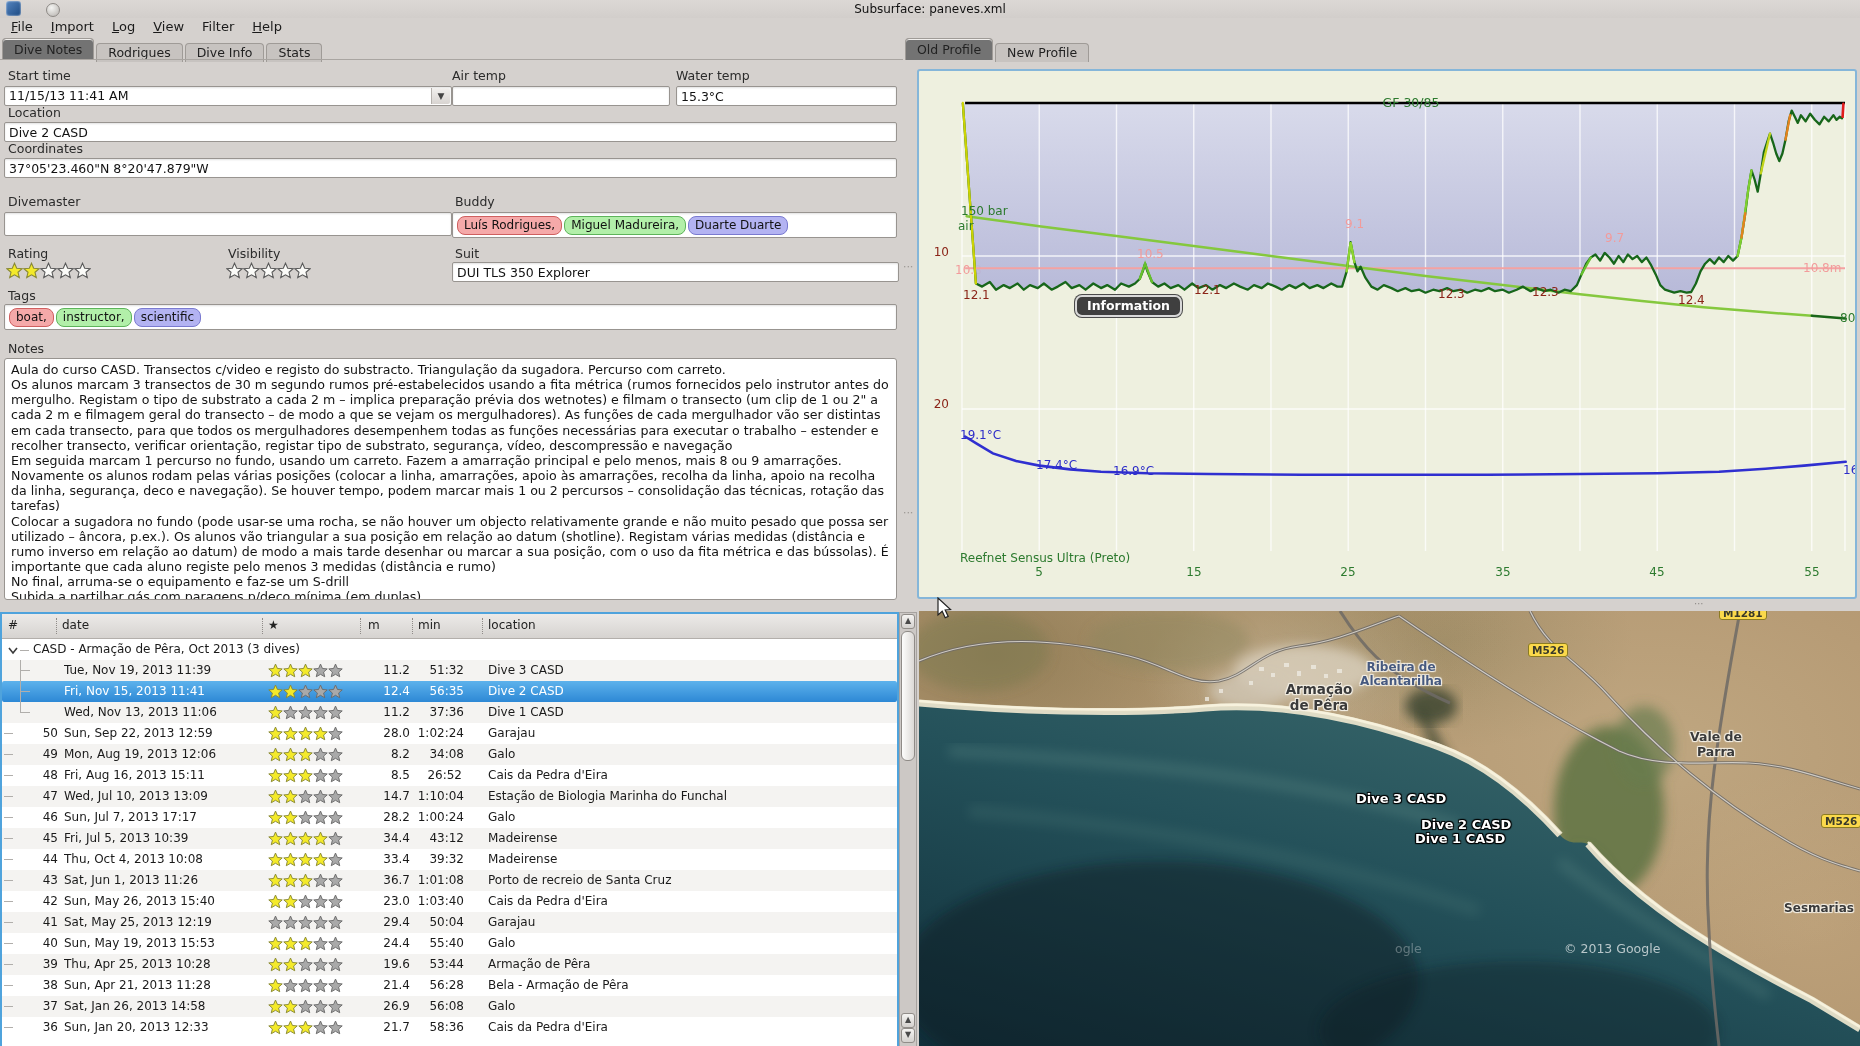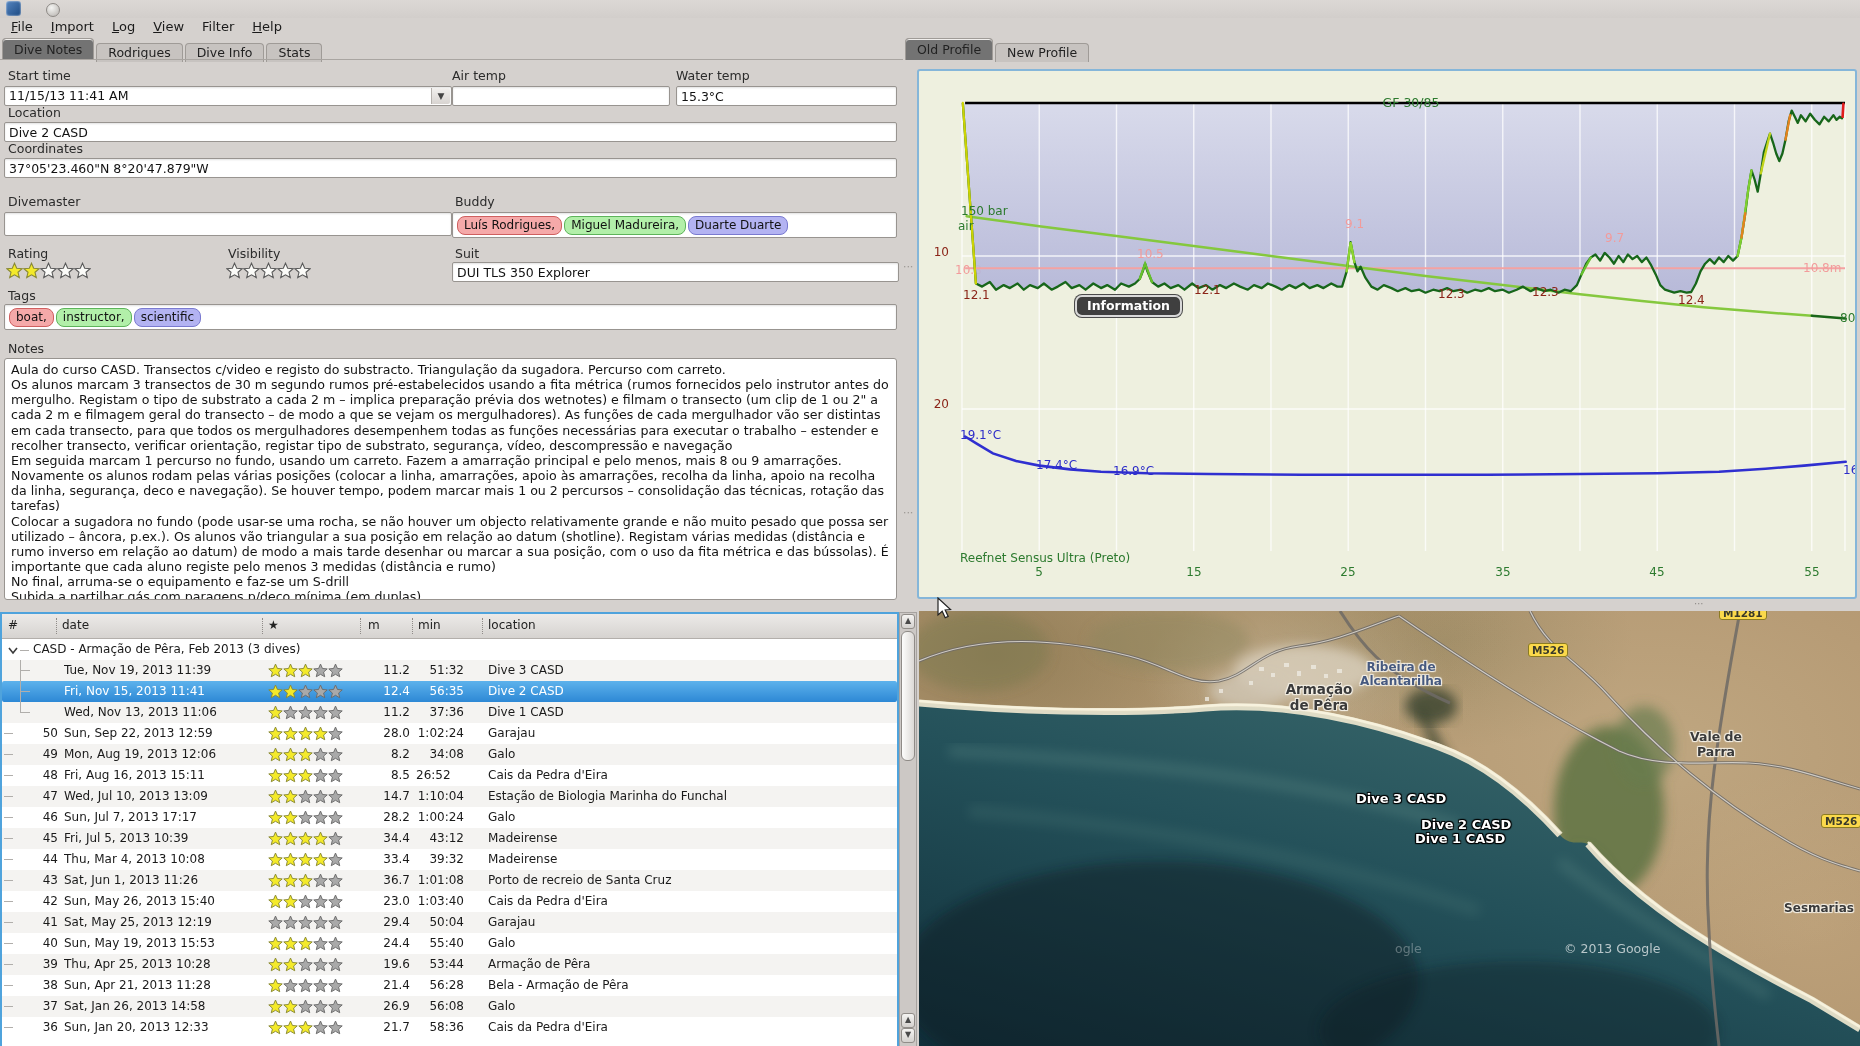--- a/index.html
+++ b/index.html
@@ -97,20 +97,21 @@
   .attrib{position:absolute;color:rgba(255,255,255,.68);font-size:12.5px}
   .splitter-dots{position:absolute;color:#8f8b87;font-size:10px;letter-spacing:1px}
   .cursor{position:absolute;z-index:60}
 </style>
 </head>
 <body>
 
 <div class="titlebar">
   <div class="app-icon"></div>
   <div class="circ-icon"></div>
+  <div class="title-text">Subsurface: paneves.xml</div>
 </div>
 
 <div class="menubar" id="menubar"><span class="menu-item ul-first">File</span><span class="menu-item ul-first">Import</span><span class="menu-item ul-first">Log</span><span class="menu-item ul-first">View</span><span class="menu-item">Filter</span><span class="menu-item ul-first">Help</span></div>
 
 <div class="abs" style="left:2px;top:38px;height:22px">
   <span class="tab active">Dive Notes</span><span class="tab">Rodrigues</span><span class="tab">Dive Info</span><span class="tab">Stats</span>
 </div>
 <div class="tabline"></div>
 
 <div class="flabel" style="left:8px;top:68px">Start time</div>
@@ -287,21 +288,21 @@
     <div class="dl-sep" style="left:410px"></div>
     <div class="dl-h" style="left:416px">min</div>
     <div class="dl-sep" style="left:480px"></div>
     <div class="dl-h" style="left:486px">location</div>
   </div>
   <div class="dl-row" style="top:25px;height:21px">
     <svg width="14" height="14" style="position:absolute;left:4px;top:4px">
       <polyline points="3,5 7,10 11,5" fill="none" stroke="#3a3a3a" stroke-width="1.6"></polyline>
     </svg>
     <span class="treeh" style="left:18px;top:11px;width:9px"></span>
-    <div class="cell" style="left:31px">CASD - Armação de Pêra, Feb 2013 (3 dives)</div>
+    <div class="cell" style="left:31px">CASD - Armação de Pêra, Oct 2013 (3 dives)</div>
   </div>
   <div id="dl-rows">
       <div class="dl-row zebra" style="top: 46px;">
         <span class="treev" style="left: 18px; top: 0px; height: 21px;"></span>
         <span class="treeh" style="left: 18px; top: 10px; width: 10px;"></span>
         <div class="cell" style="left: 12px; width: 44px; text-align: right;"></div>
         <div class="cell" style="left: 62px; width: 196px;">Tue, Nov 19, 2013 11:39</div>
         <div class="cell" style="left: 266px; top: 3px; display: flex;">
           <svg width="15" height="15" viewBox="0 0 17 17">
             <path d="M8.5,1.2 L10.7,6.2 L16.1,6.7 L12,10.3 L13.3,15.6 L8.5,12.8 L3.7,15.6 L5,10.3 L0.9,6.7 L6.3,6.2 Z" fill="#f4ea2a" stroke="#8a8a35" stroke-width="1.1"></path>
@@ -440,21 +441,21 @@
             <path d="M8.5,1.2 L10.7,6.2 L16.1,6.7 L12,10.3 L13.3,15.6 L8.5,12.8 L3.7,15.6 L5,10.3 L0.9,6.7 L6.3,6.2 Z" fill="#f4ea2a" stroke="#8a8a35" stroke-width="1.1"></path>
           </svg>
           <svg width="15" height="15" viewBox="0 0 17 17">
             <path d="M8.5,1.2 L10.7,6.2 L16.1,6.7 L12,10.3 L13.3,15.6 L8.5,12.8 L3.7,15.6 L5,10.3 L0.9,6.7 L6.3,6.2 Z" fill="#a9a9a9" stroke="#6c6c6c" stroke-width="1.1"></path>
           </svg>
           <svg width="15" height="15" viewBox="0 0 17 17">
             <path d="M8.5,1.2 L10.7,6.2 L16.1,6.7 L12,10.3 L13.3,15.6 L8.5,12.8 L3.7,15.6 L5,10.3 L0.9,6.7 L6.3,6.2 Z" fill="#a9a9a9" stroke="#6c6c6c" stroke-width="1.1"></path>
           </svg>
         </div>
         <div class="cell" style="left: 356px; width: 52px; text-align: right;">8.5</div>
-        <div class="cell" style="left: 414px; width: 56px; ">26:52</div>
+        <div class="cell" style="left: 404px; width: 56px; text-align: right;">26:52</div>
         <div class="cell" style="left: 486px; width: 400px;">Cais da Pedra d'Eira</div>
       </div>
       <div class="dl-row zebra" style="top: 172px;">
         <span class="treeh" style="left: 2px; top: 10px; width: 9px;"></span>
         <div class="cell" style="left: 12px; width: 44px; text-align: right;">47</div>
         <div class="cell" style="left: 62px; width: 196px;">Wed, Jul 10, 2013 13:09</div>
         <div class="cell" style="left: 266px; top: 3px; display: flex;">
           <svg width="15" height="15" viewBox="0 0 17 17">
             <path d="M8.5,1.2 L10.7,6.2 L16.1,6.7 L12,10.3 L13.3,15.6 L8.5,12.8 L3.7,15.6 L5,10.3 L0.9,6.7 L6.3,6.2 Z" fill="#f4ea2a" stroke="#8a8a35" stroke-width="1.1"></path>
           </svg>
@@ -521,21 +522,21 @@
             <path d="M8.5,1.2 L10.7,6.2 L16.1,6.7 L12,10.3 L13.3,15.6 L8.5,12.8 L3.7,15.6 L5,10.3 L0.9,6.7 L6.3,6.2 Z" fill="#a9a9a9" stroke="#6c6c6c" stroke-width="1.1"></path>
           </svg>
         </div>
         <div class="cell" style="left: 356px; width: 52px; text-align: right;">34.4</div>
         <div class="cell" style="left: 406px; width: 56px; text-align: right;">43:12</div>
         <div class="cell" style="left: 486px; width: 400px;">Madeirense</div>
       </div>
       <div class="dl-row" style="top: 235px;">
         <span class="treeh" style="left: 2px; top: 10px; width: 9px;"></span>
         <div class="cell" style="left: 12px; width: 44px; text-align: right;">44</div>
-        <div class="cell" style="left: 62px; width: 196px;">Thu, Mar 4, 2013 10:08</div>
+        <div class="cell" style="left: 62px; width: 196px;">Thu, Oct 4, 2013 10:08</div>
         <div class="cell" style="left: 266px; top: 3px; display: flex;">
           <svg width="15" height="15" viewBox="0 0 17 17">
             <path d="M8.5,1.2 L10.7,6.2 L16.1,6.7 L12,10.3 L13.3,15.6 L8.5,12.8 L3.7,15.6 L5,10.3 L0.9,6.7 L6.3,6.2 Z" fill="#f4ea2a" stroke="#8a8a35" stroke-width="1.1"></path>
           </svg>
           <svg width="15" height="15" viewBox="0 0 17 17">
             <path d="M8.5,1.2 L10.7,6.2 L16.1,6.7 L12,10.3 L13.3,15.6 L8.5,12.8 L3.7,15.6 L5,10.3 L0.9,6.7 L6.3,6.2 Z" fill="#f4ea2a" stroke="#8a8a35" stroke-width="1.1"></path>
           </svg>
           <svg width="15" height="15" viewBox="0 0 17 17">
             <path d="M8.5,1.2 L10.7,6.2 L16.1,6.7 L12,10.3 L13.3,15.6 L8.5,12.8 L3.7,15.6 L5,10.3 L0.9,6.7 L6.3,6.2 Z" fill="#f4ea2a" stroke="#8a8a35" stroke-width="1.1"></path>
           </svg>

